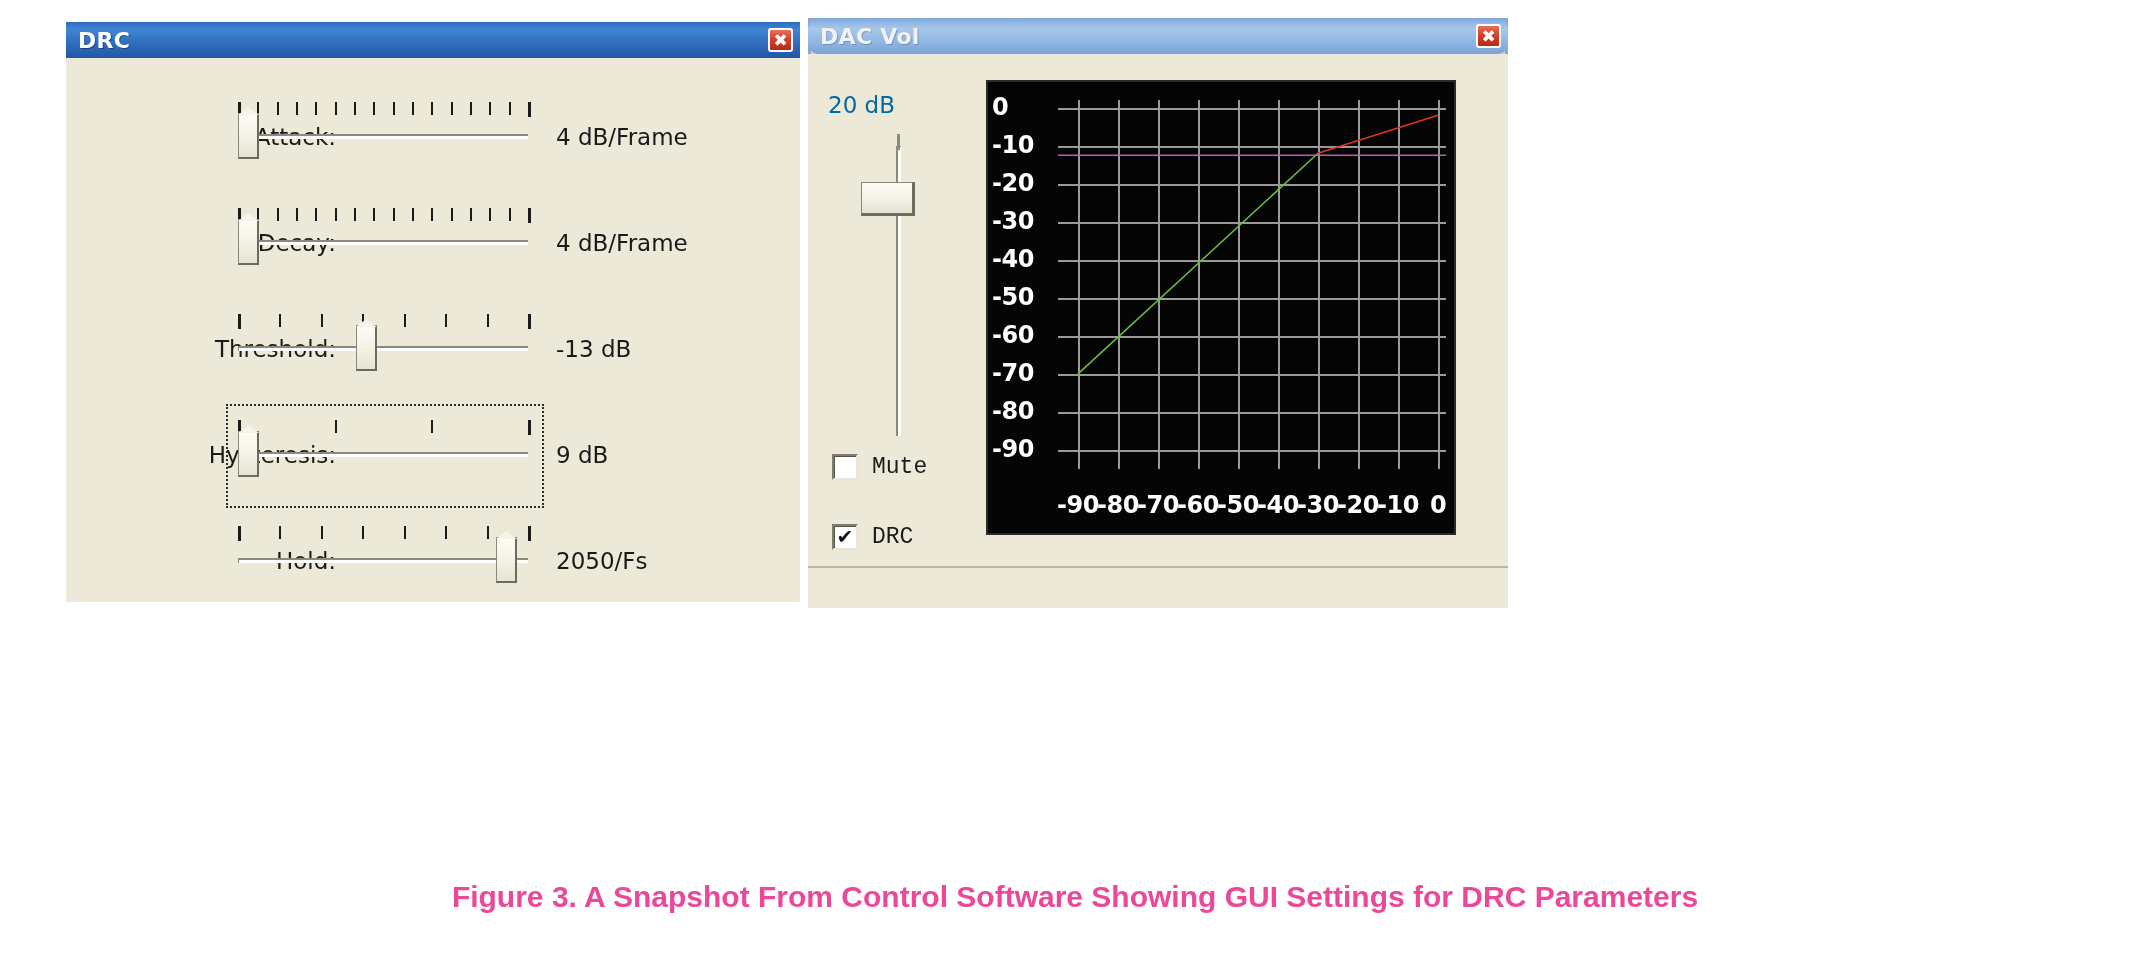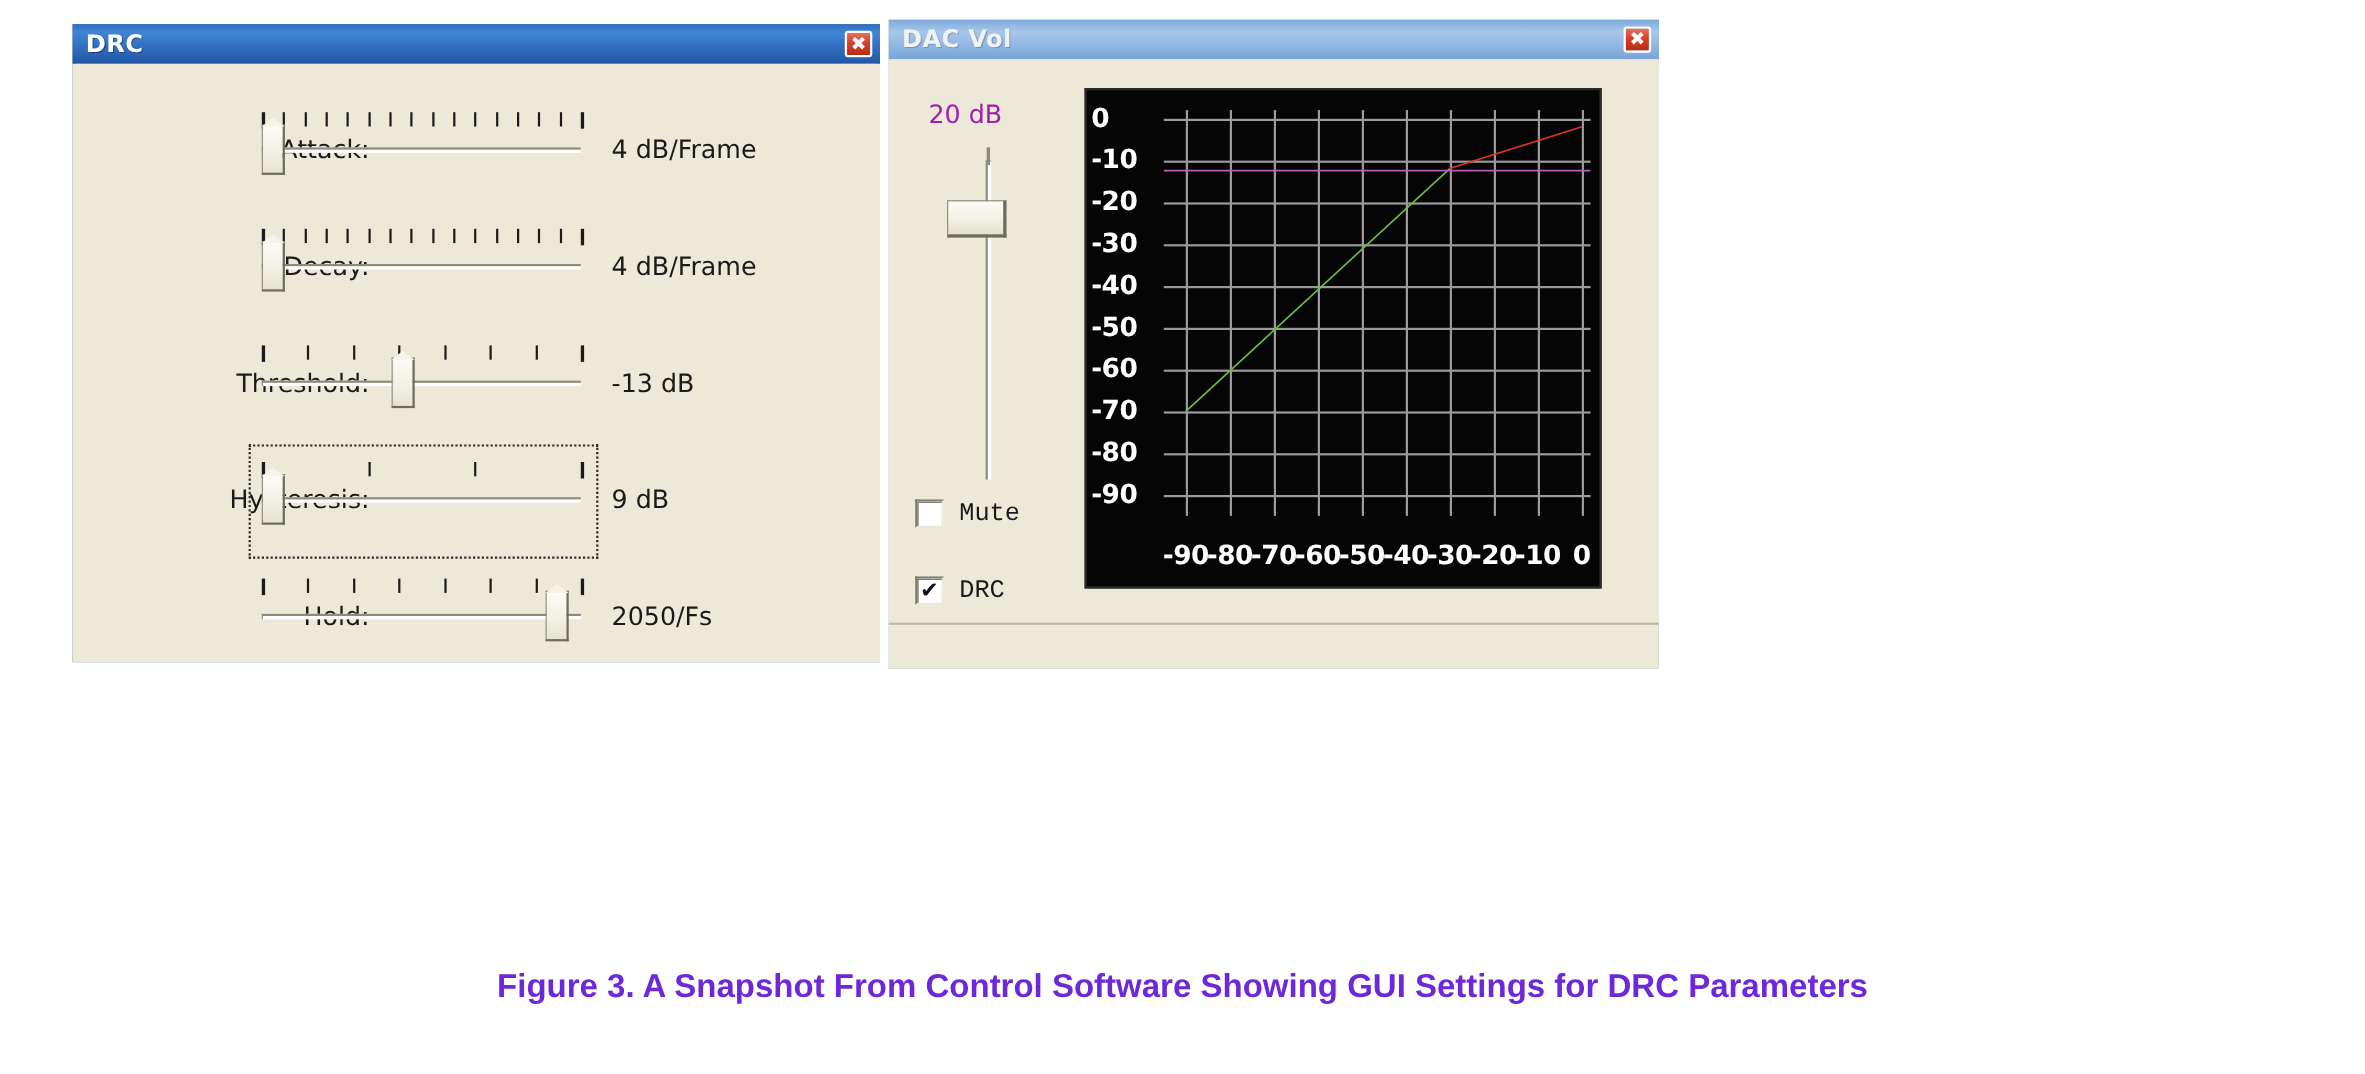--- a/index.html
+++ b/index.html
@@ -18,20 +18,21 @@
     background:#ece9d8;
     box-sizing:border-box;
   }
   .titlebar{
     position:absolute;left:0;right:0;top:0;height:36px;
     background:linear-gradient(180deg,#2f6dbd 0%,#3f85d4 22%,#2f6dbd 60%,#2157a5 100%);
     display:flex;align-items:center;
   }
   .titlebar.inactive{
     background:linear-gradient(180deg,#7ea9dd 0%,#a8c7ea 30%,#8fb4e2 70%,#7aa2d8 100%);
+    border-radius:11px;
   }
   .title-text{
     color:#ffffff;font-size:22px;font-weight:bold;
     letter-spacing:.3px;margin-left:12px;
     text-shadow:1px 1px 0 rgba(0,0,0,.35);
     white-space:nowrap;
   }
   .title-text.inactive{color:#f2f2f2;text-shadow:1px 1px 0 rgba(0,0,0,.2);}
   .closebtn{
     position:absolute;right:7px;top:6px;width:25px;height:24px;
@@ -99,21 +100,21 @@
   #dac{left:808px;top:18px;width:700px;height:590px;}
   #dac .frame{border:3px solid #8aa8d2;background:#d6d3c4;}
   #dac .client{top:36px;bottom:0;background:#ece9d8;}
   #dac .inner{
     position:absolute;left:0;top:0;right:0;height:512px;background:#ece9d8;
     border-bottom:2px solid #b9b6a6;
   }
 
   .db-label{
     position:absolute;left:20px;top:38px;
-    font-size:23px;color:#a21caf;margin-left:16px;
+    font-size:23px;color:#0369a1;
   }
   
   .vtb{position:absolute;left:48px;top:92px;width:86px;height:290px;}
   .vtb .vtrack{
     position:absolute;left:40px;top:0;width:5px;height:290px;
     background:#ffffff;border-left:2px solid #8c8a78;border-top:1px solid #8c8a78;
     box-sizing:border-box;
   }
   .vtb .vtick{
     position:absolute;left:41px;top:-12px;width:3px;height:16px;background:#8c8a78;
@@ -159,21 +160,21 @@
   }
   .xlab{
     position:absolute;color:#ffffff;font-size:24px;font-weight:bold;
     letter-spacing:-.5px;transform:translateX(-50%);white-space:nowrap;
   }
   .curve{position:absolute;left:0;top:0;width:100%;height:100%;}
 
   
   .caption{
     position:absolute;left:0;right:0;top:880px;text-align:center;
-    font-size:30px;font-weight:bold;color:#6d28d9;
+    font-size:30px;font-weight:bold;color:#ec4899;
     font-family:"Liberation Sans",sans-serif;
   }
 </style>
 </head>
 <body>
 
 <div class="stage">
 
   <div class="win" id="drc">
     <div class="frame"></div>

